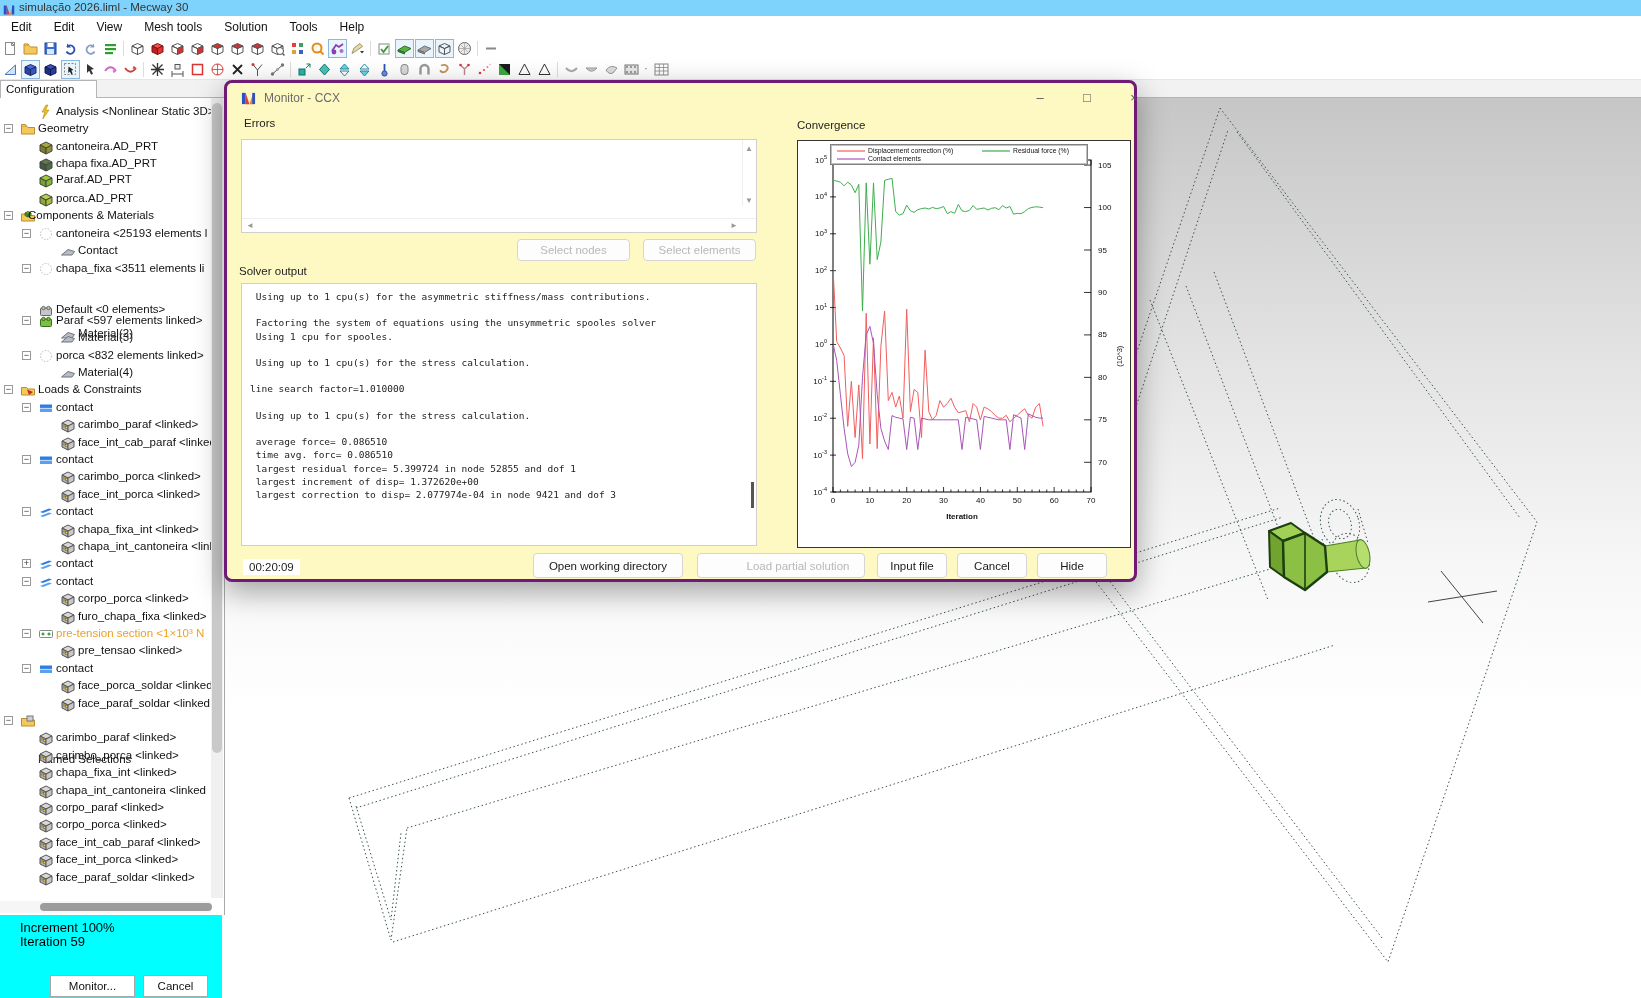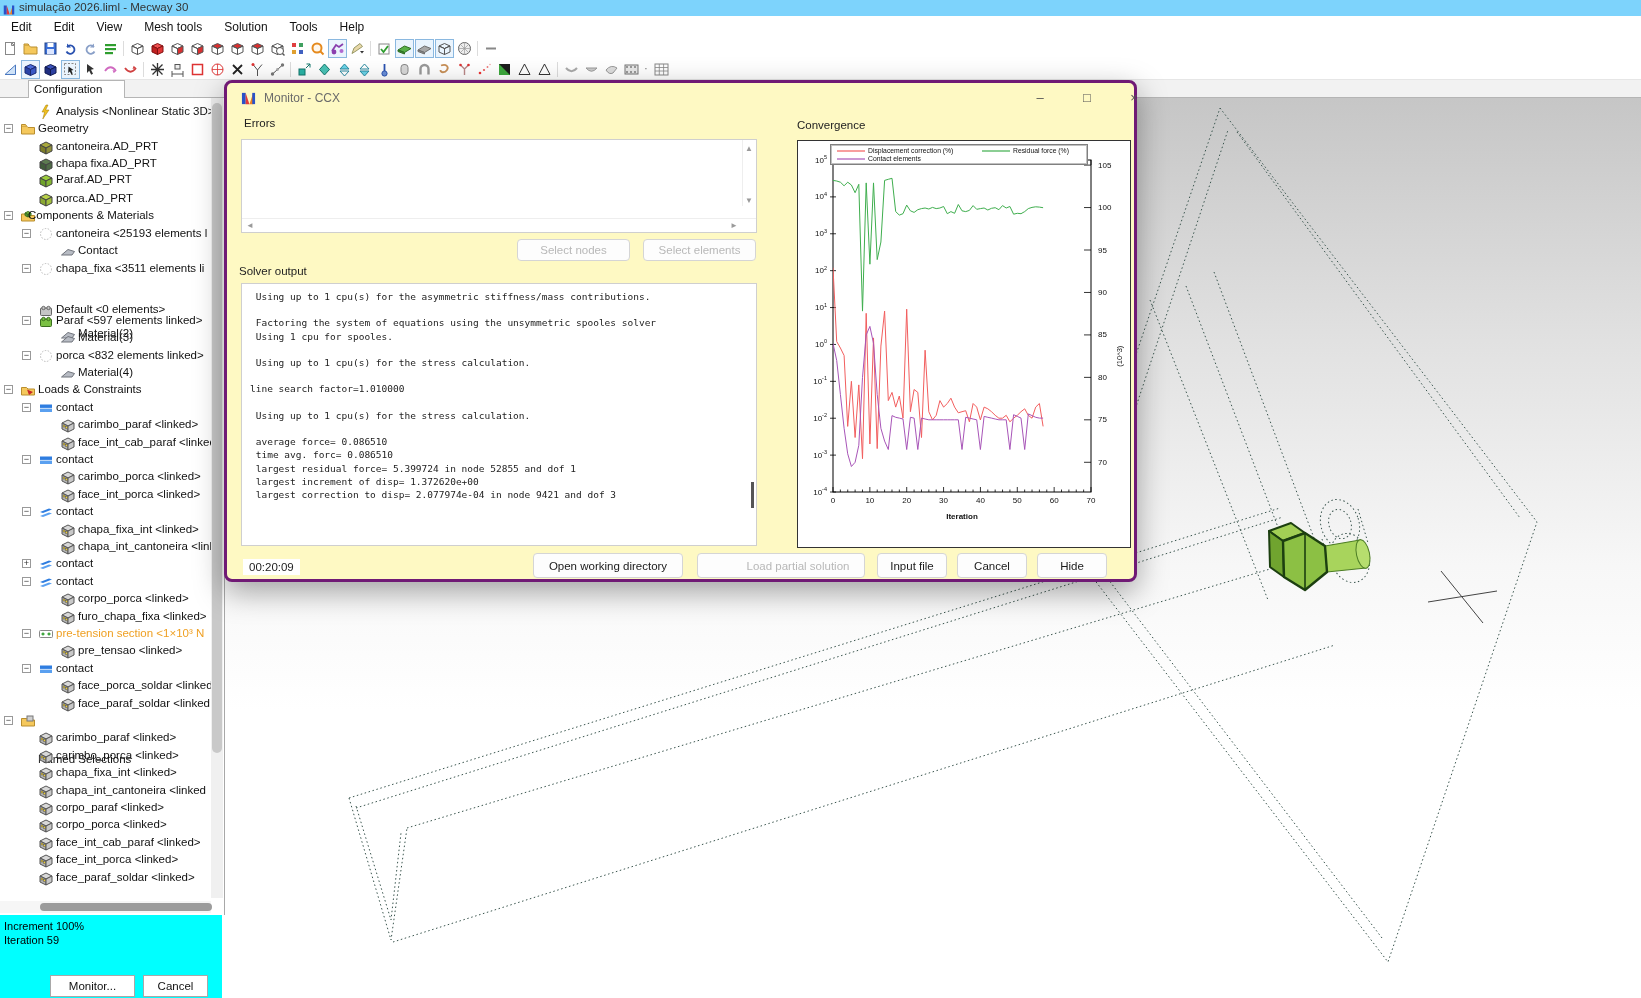--- a/index.html
+++ b/index.html
@@ -17,21 +17,21 @@
   .tbtn { display:inline-block; width:19px; height:19px; margin:1px 0 0 1px; vertical-align:top; border:1px solid transparent; }
   .tbtn.sel { border:1px solid #8ab8e0; background:#eaf4fd; }
   .tbtn svg { display:block; margin:0 auto; }
   .tsep { display:inline-block; width:7px; height:19px; margin-top:1px; vertical-align:top; position:relative; }
   .tsep::after{ content:""; position:absolute; left:3px; top:2px; bottom:2px; width:1px; background:#dcdcdc; }
   .tdot { display:inline-block; width:10px; height:19px; vertical-align:top; text-align:center; color:#666; font-size:10px; line-height:19px;}
 
   
   #tabstrip { left:0; top:80px; width:1641px; height:18px; background:#f2f2f2; border-bottom:1px solid #b5b5b5; }
   #configtab { position:absolute; left:0; top:0; width:97px; height:18px; background:#fff;
-    border:1px solid #b5b5b5; border-bottom:none; font-size:11.5px; padding:2px 0 0 5px; color:#111;margin-left:28px; }
+    border:1px solid #b5b5b5; border-bottom:none; font-size:11.5px; padding:2px 0 0 5px; color:#111; }
 
   
   #viewport { left:225px; top:98px; width:1416px; height:900px;
     background:linear-gradient(180deg,#c6c6c6 0%,#e2e2e2 28%,#f7f7f7 52%,#ffffff 68%); }
   #viewport svg { position:absolute; left:0; top:0; }
 
   
   #treepanel { left:0; top:98px; width:225px; height:817px; background:#fff; border-right:1px solid #a8a8a8; }
   #treerows { position:absolute; left:0; top:0; width:211px; height:800px; overflow:hidden; }
   .trow { position:absolute; left:0; width:211px; height:17.4px; font-size:11.5px; color:#111; white-space:nowrap; cursor:default; }
@@ -39,21 +39,21 @@
     font-size:9px; line-height:7px; text-align:center; color:#333; }
   .ticon { position:absolute; top:1px; width:16px; height:16px; }
   .tlabel { position:absolute; top:2px; }
   #vscroll { position:absolute; right:1px; top:0; width:12px; height:800px; background:#f0f0f0; }
   #vthumb { position:absolute; left:1px; top:5px; width:10px; height:650px; background:#c9c9c9; border-radius:5px; }
   #hscroll { position:absolute; left:0; bottom:2px; width:211px; height:12px; background:#f6f6f6; }
   #hthumb { position:absolute; left:40px; top:2px; width:172px; height:8px; background:#9c9c9c; border-radius:4px; }
 
   
   #statuspanel { left:0; top:915px; width:222px; height:83px; background:#00ffff; }
-  #statuspanel .sline { position:absolute; left:4px; font-size:11px; color:#000; }
+  #statuspanel .sline { position:absolute; left:20px; font-size:13px; color:#000; }
   .sbtn { position:absolute; height:22px; background:#fff; border:1px solid #a8a8a8; font-size:11.5px;
     font-family:"Liberation Sans",sans-serif; color:#111; }
 
   
   #dialog { left:224px; top:80px; width:913px; height:502px; background:#fef9c3;
     border:3px solid #701a75; border-radius:8px; box-shadow:0 10px 30px rgba(0,0,0,.35); }
   #dlg-title { position:absolute; left:0; top:0; width:100%; height:30px; }
   #dlg-title .dtext { position:absolute; left:37px; top:8px; font-size:12px; color:#6b6b6b; }
   .wbtn { position:absolute; top:0; width:46px; height:30px; text-align:center; line-height:30px;
     font-size:13px; color:#555; }

